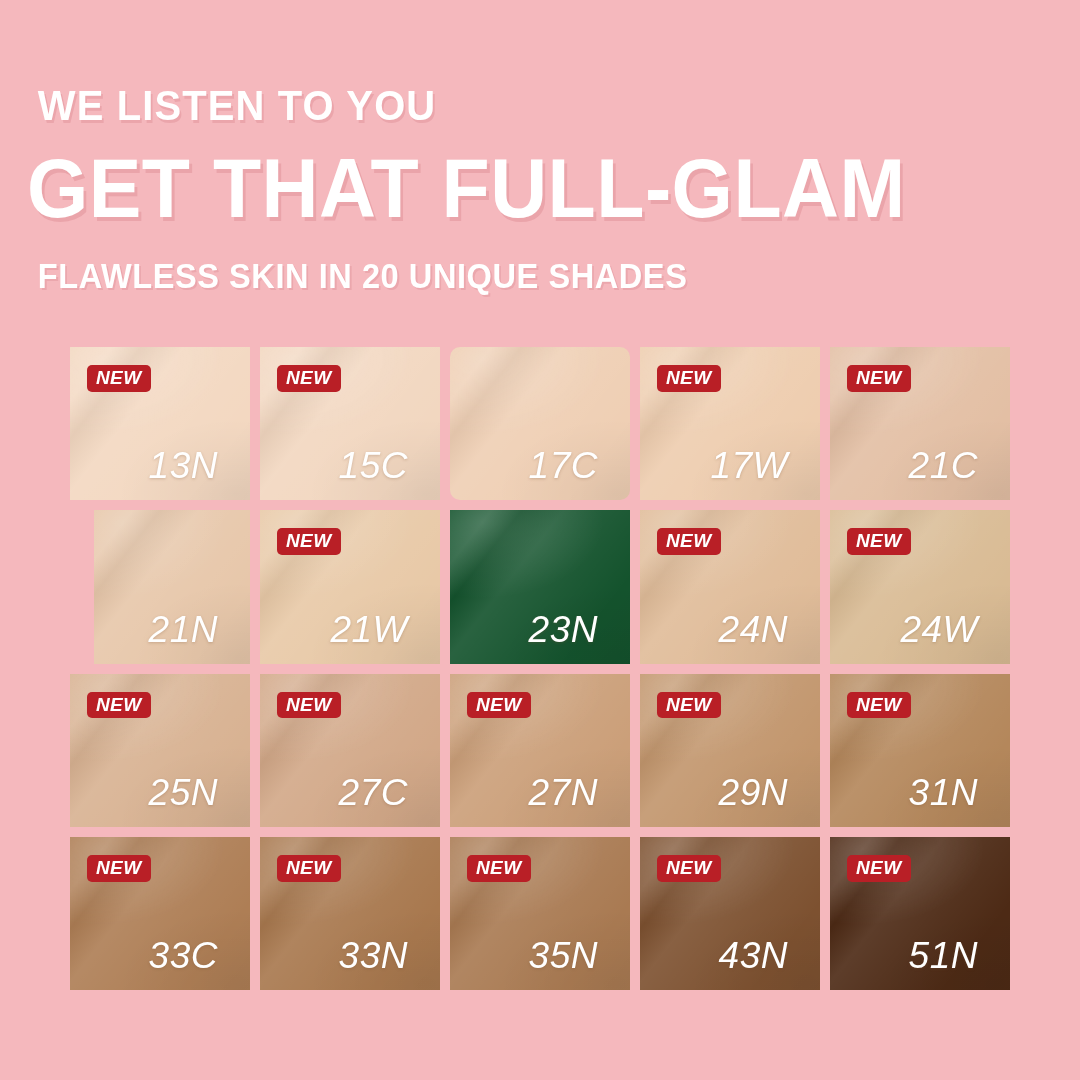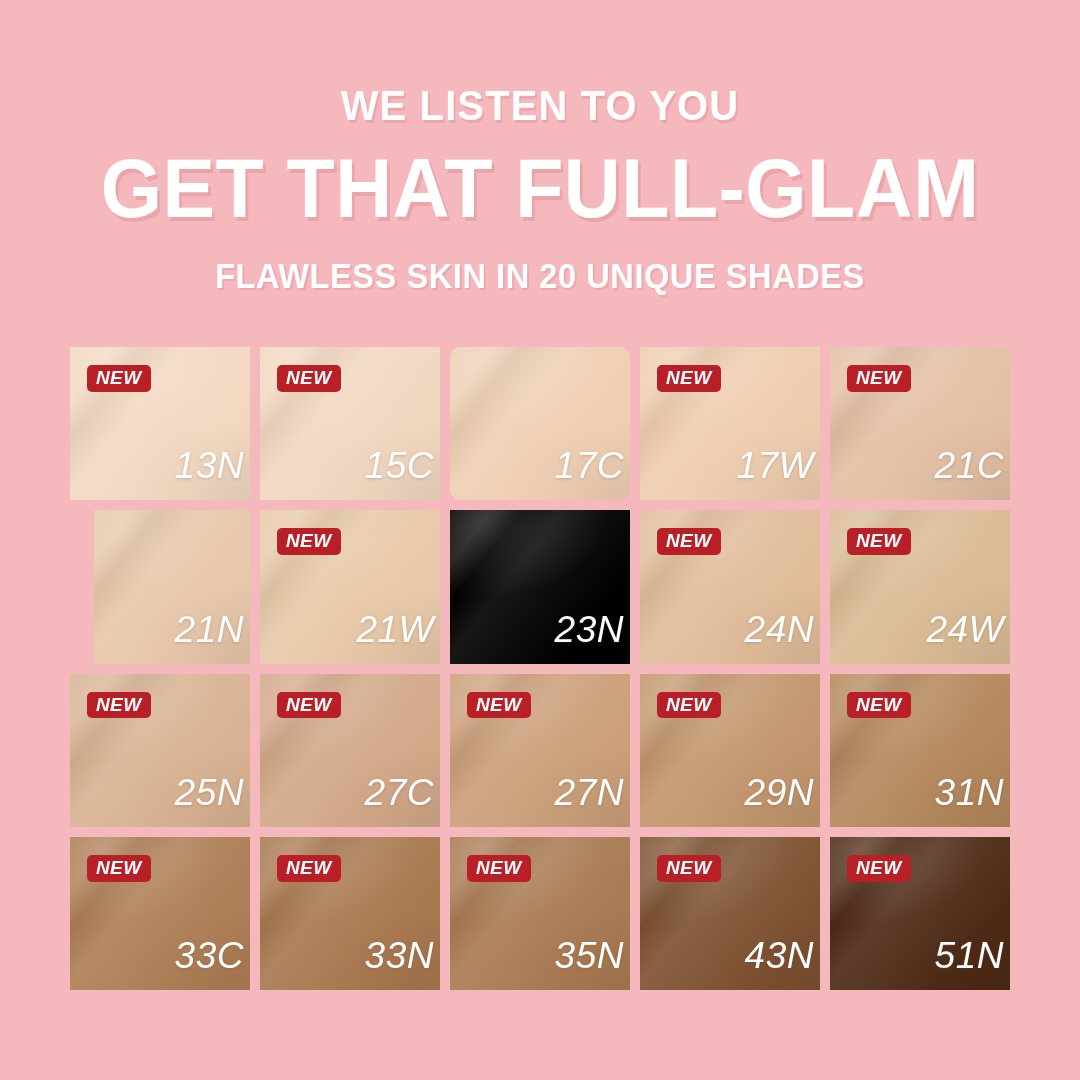--- a/index.html
+++ b/index.html
@@ -21,21 +21,21 @@
     background: #f5b8bd;
     box-sizing: border-box;
   }
 
   
   .header {
     position: absolute;
     left: 0;
     top: 0;
     width: 1080px;
-    text-align: center;
+    text-align: left;
     padding-top: 84px;
     box-sizing: border-box;
   }
 
   .eyebrow {
     color: #ffffff;
     font-size: 43px;
     font-weight: bold;
     letter-spacing: 1.2px;
     line-height: 1;
@@ -122,21 +122,21 @@
     letter-spacing: 0.4px;
     padding: 3px 9px 4px 9px;
     border-radius: 5px;
     line-height: 1.05;
     z-index: 3;
     white-space: nowrap;
   }
 
   .shade-code {
     position: absolute;
-    right: 6px;
+    right: 32px;
     bottom: 16px;
     color: #ffffff;
     font-size: 37px;
     font-style: italic;
     font-weight: normal;
     letter-spacing: 0.5px;
     line-height: 1;
     z-index: 3;
     text-shadow: 0 1px 3px rgba(120,80,50,0.28);
     white-space: nowrap;
@@ -187,21 +187,21 @@
         <div class="smear"></div>
         <div class="smear2"></div>
         <div class="shade-code">21N</div>
       </div>
       <div class="swatch" style="background: rgb(232, 201, 167);">
         <div class="smear"></div>
         <div class="smear2"></div>
         <div class="new-badge" style="background: rgb(185, 31, 38); color: rgb(255, 255, 255);">NEW</div>
         <div class="shade-code">21W</div>
       </div>
-      <div class="swatch" style="background: #000000;">
+      <div class="swatch" style="background: #14532d;">
         <div class="smear"></div>
         <div class="smear2"></div>
         <div class="shade-code">23N</div>
       </div>
       <div class="swatch" style="background: rgb(224, 188, 153);">
         <div class="smear"></div>
         <div class="smear2"></div>
         <div class="new-badge" style="background: rgb(185, 31, 38); color: rgb(255, 255, 255);">NEW</div>
         <div class="shade-code">24N</div>
       </div>

